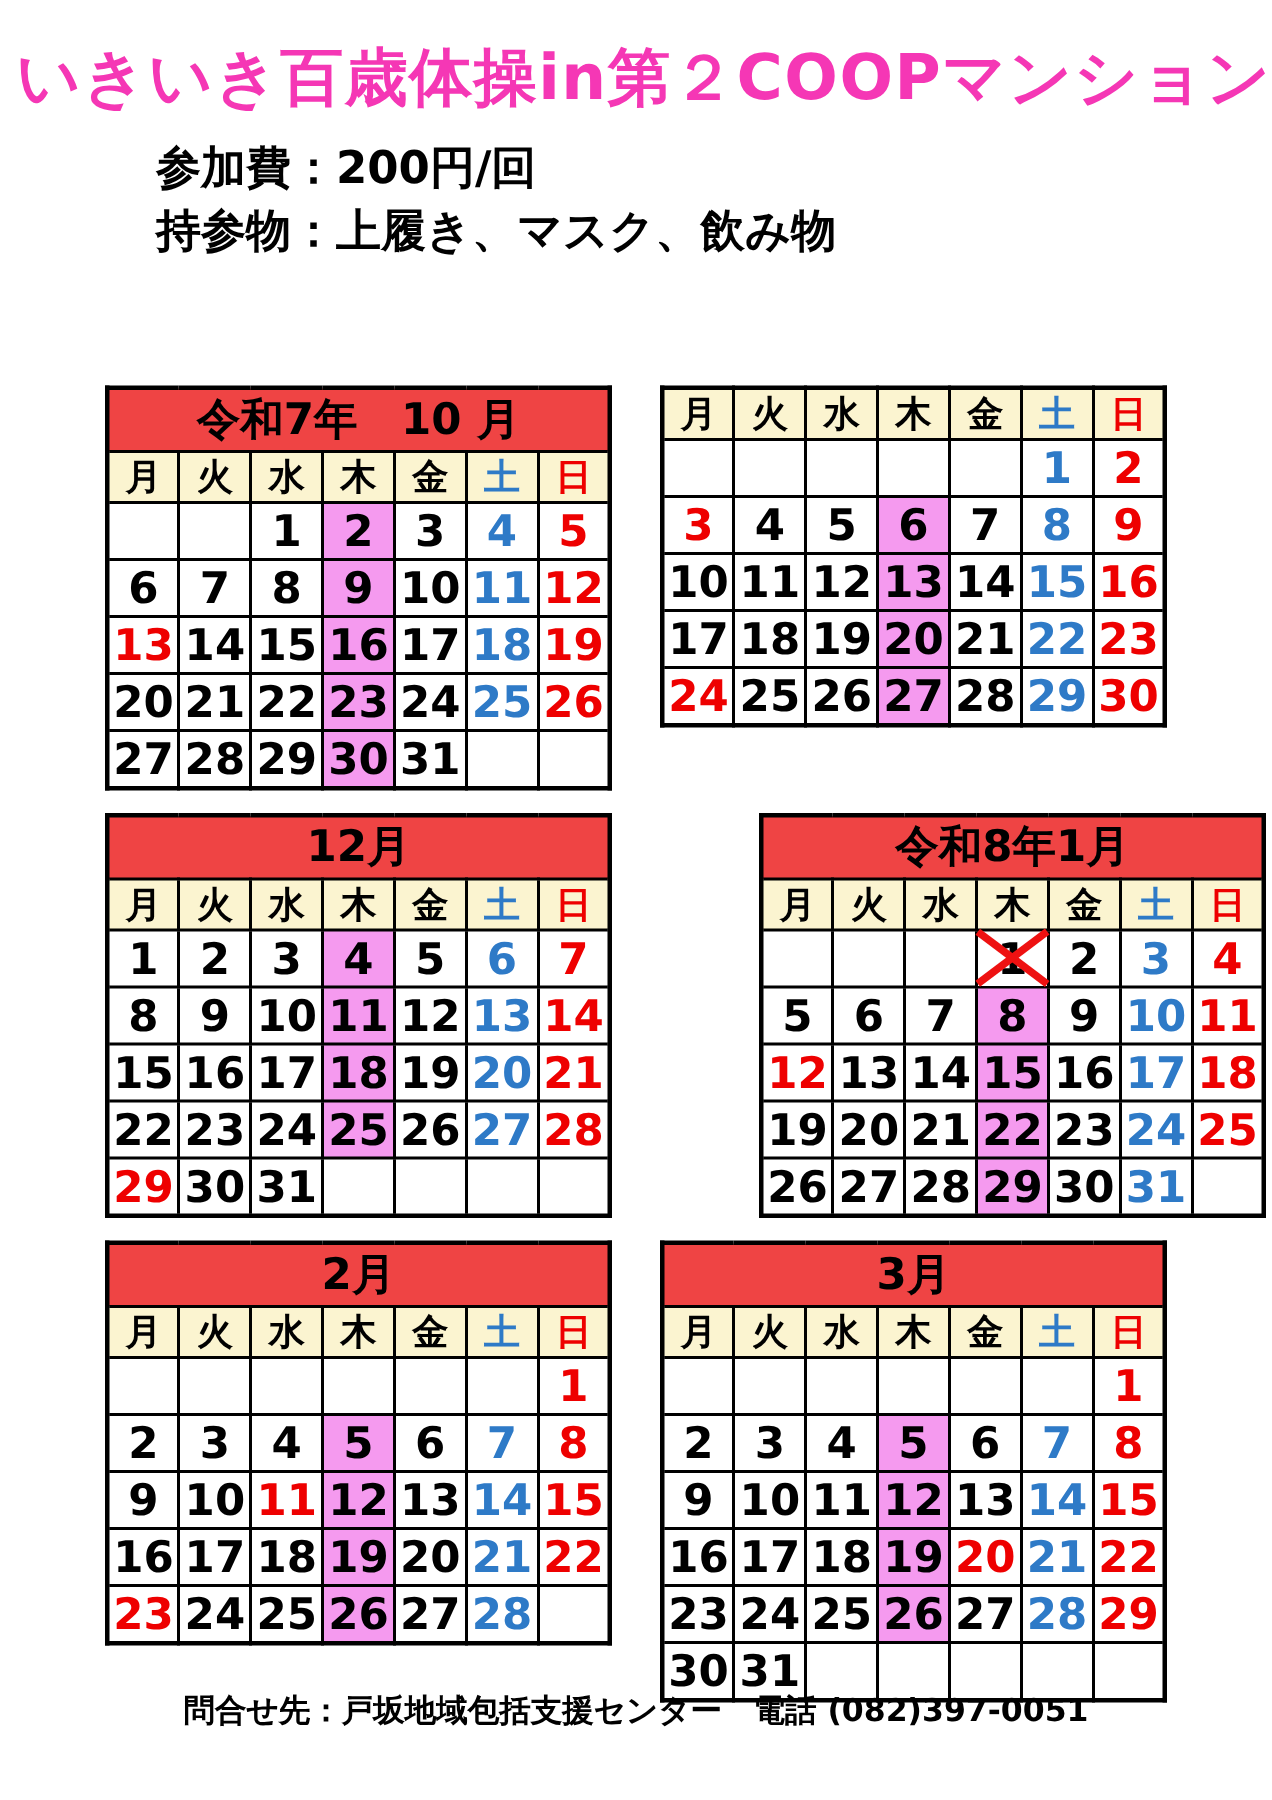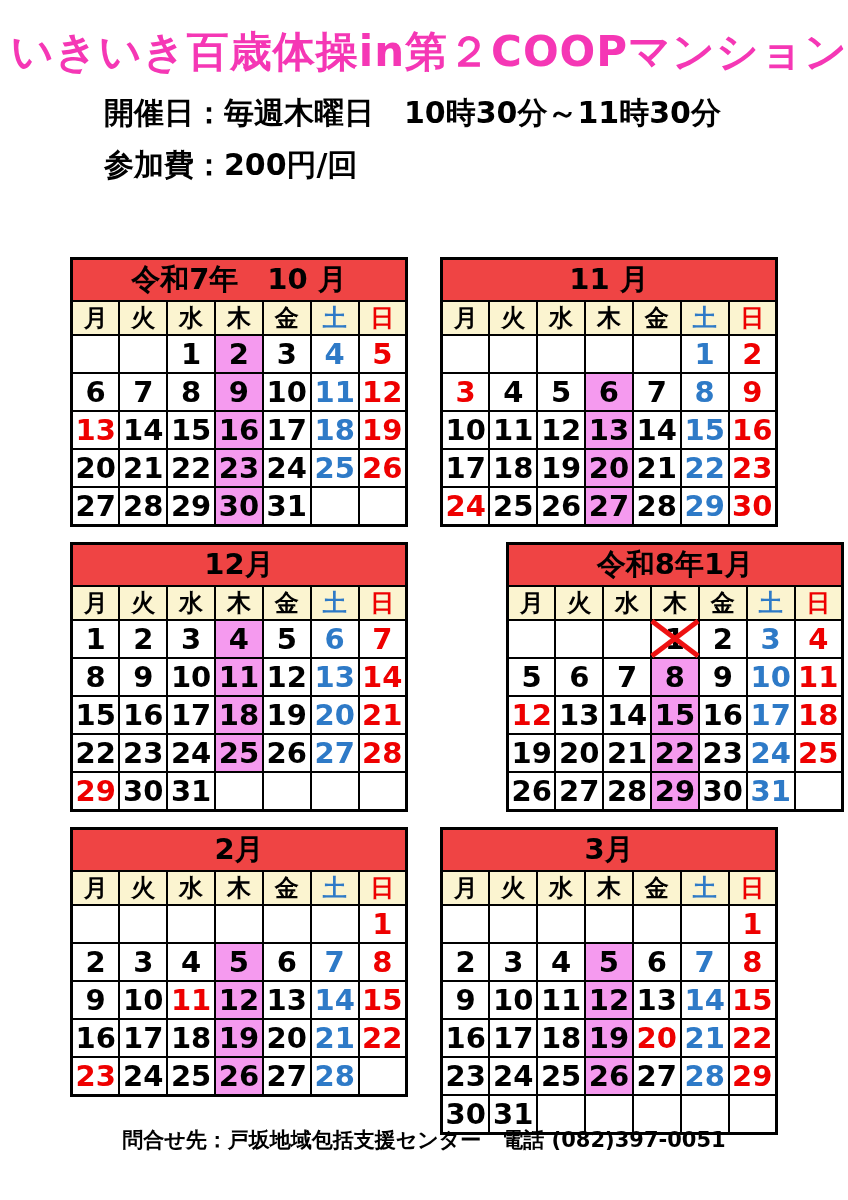--- a/index.html
+++ b/index.html
@@ -98,22 +98,22 @@
     font-weight: bold;
     white-space: nowrap;
   }
 </style>
 </head>
 <body>
 
 <div class="page-title">いきいき百歳体操in第２COOPマンション</div>
 
 <div class="info-block">
-  <div class="info-line l1">開催日：毎週木曜日　10時30分～11時30分</div>
   <div class="info-line l2">参加費：200円/回</div>
+  <div class="info-line l3">持参物：上履き、マスク、飲み物</div>
 </div>
 
 <div class="cal-wrap" id="cal0">
     <table class="cal">
       <tbody>
         <tr>
           <td colspan="7" class="cal-title">令和7年　10 月</td>
         </tr>
         <tr>
           <td class="wd">月</td>
@@ -169,23 +169,20 @@
           <td class="day"></td>
           <td class="day"></td>
         </tr>
       </tbody>
     </table>
   </div>
 <div class="cal-wrap" id="cal1">
     <table class="cal">
       <tbody>
         <tr>
-          <td colspan="7" class="cal-title">11 月</td>
-        </tr>
-        <tr>
           <td class="wd">月</td>
           <td class="wd">火</td>
           <td class="wd">水</td>
           <td class="wd">木</td>
           <td class="wd">金</td>
           <td class="wd sat">土</td>
           <td class="wd sun">日</td>
         </tr>
         <tr>
           <td class="day"></td>

